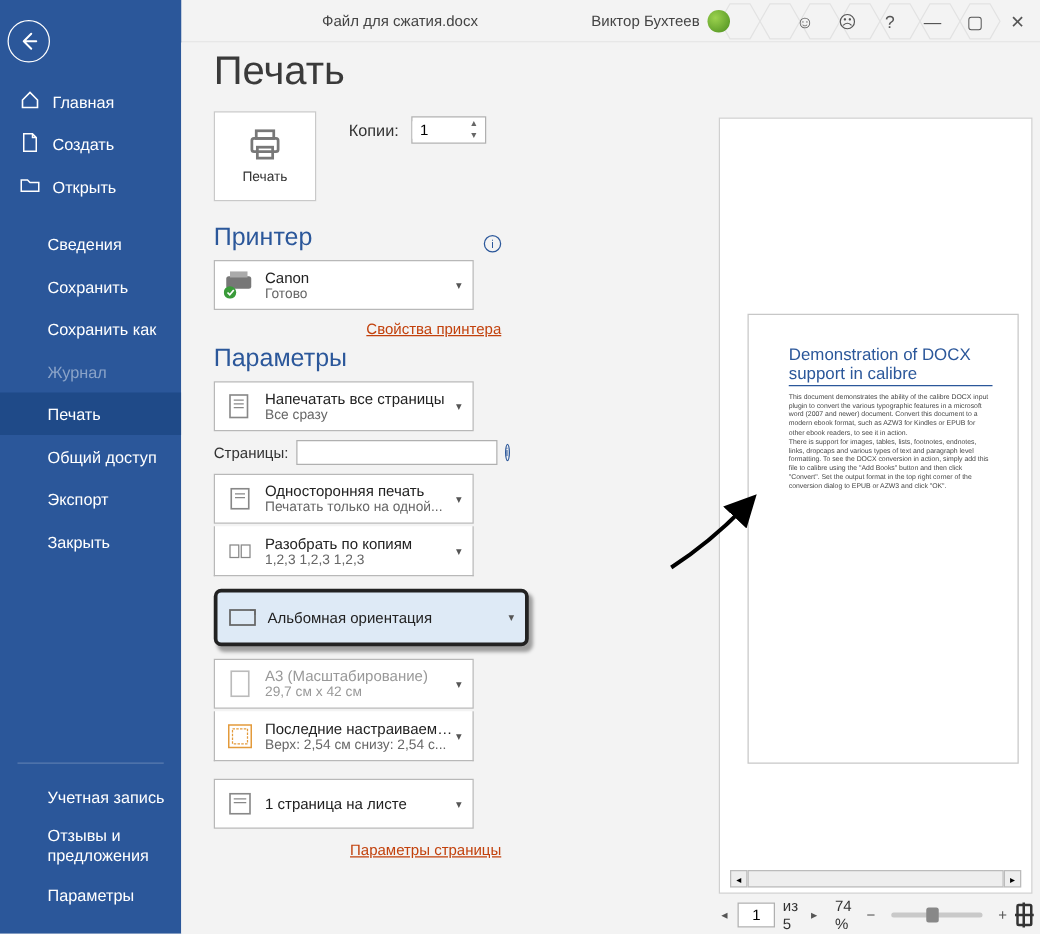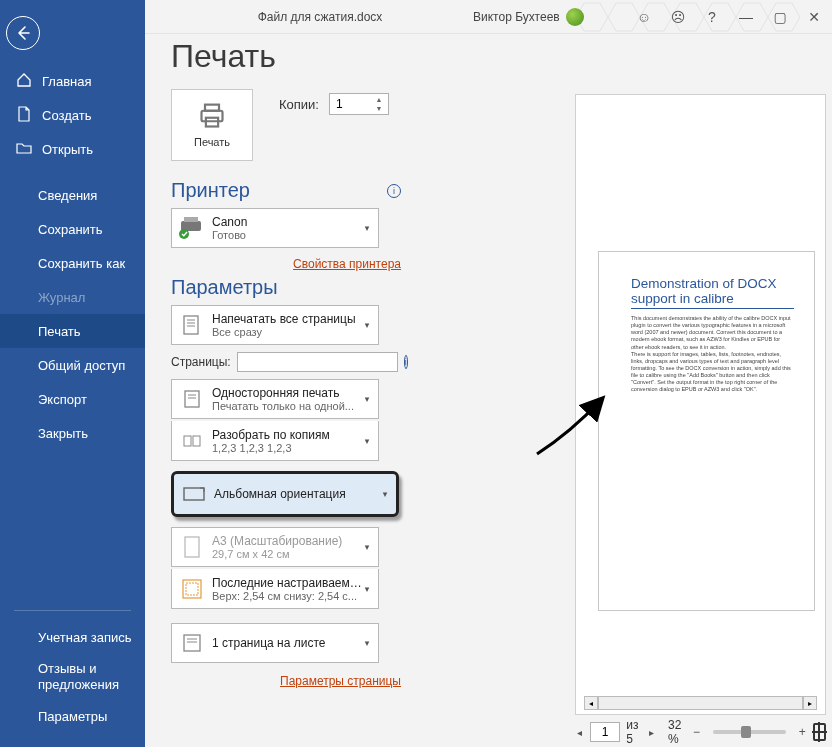--- a/index.html
+++ b/index.html
@@ -36,33 +36,33 @@
   .printbtn svg { width: 28px; height: 28px; }
   .copies { display: flex; align-items: center; gap: 10px; margin-top: 4px; }
   .copies-label { font-size: 13px; color: #333; }
   .spinner { width: 60px; height: 22px; border: 1px solid #b0b0b0; background: #fff; display: flex; align-items: center; }
   .spinner input { width: 42px; border: 0; font-size: 12px; padding-left: 6px; outline: none; }
   .spinner .arr { width: 14px; display: flex; flex-direction: column; }
   .spinner .arr div { height: 9px; font-size: 7px; line-height: 9px; text-align: center; color: #666; }
 
   
   .left-col { width: 230px; }
-  .sect-head { display: flex; align-items: center; justify-content: space-between; margin: 18px 0 6px; }
+  .sect-head { display: flex; align-items: flex-end; justify-content: space-between; margin: 18px 0 6px; }
   .sect-head h3 { font-size: 20px; color: #2b579a; font-weight: 400; }
   .info { width: 14px; height: 14px; border: 1px solid #2b579a; border-radius: 50%; color: #2b579a; font-size: 9px; display: flex; align-items: center; justify-content: center; }
   .linkrow { text-align: right; margin: 6px 0 2px; }
   .link { color: #c2410c; font-size: 12px; text-decoration: underline; cursor: pointer; }
 
   .drop { width: 208px; min-height: 40px; border: 1px solid #b8b8b8; background: #fff; display: flex; align-items: center; padding: 4px 6px; position: relative; cursor: pointer; }
   .drop .icon { width: 28px; height: 28px; display: flex; align-items: center; justify-content: center; flex-shrink: 0; }
   .drop .txt { flex: 1; margin-left: 6px; overflow: hidden; }
   .drop .txt .l1 { font-size: 12px; color: #222; white-space: nowrap; overflow: hidden; text-overflow: ellipsis; }
   .drop .txt .l2 { font-size: 11px; color: #666; white-space: nowrap; overflow: hidden; text-overflow: ellipsis; }
   .drop .caret { width: 10px; color: #555; font-size: 9px; text-align: center; }
-  .drop.highlight { border: 3px solid #222; border-radius: 6px; background: #deeaf6; box-shadow: 3px 4px 3px rgba(0,0,0,.35); width: 228px; height: 46px; }
+  .drop.highlight { border: 3px solid #222; border-radius: 6px; background: #deeaf6; box-shadow: 3px 4px 3px rgba(0,0,0,.35); width: 252px; height: 46px; }
   .drop.disabled { color: #999; }
   .drop.disabled .l1, .drop.disabled .l2 { color: #999; }
 
   .pages-row { display: flex; align-items: center; width: 212px; gap: 6px; margin: 5px 0; }
   .pages-row label { font-size: 12px; color: #333; }
   .pages-row input { flex: 1; height: 20px; border: 1px solid #b0b0b0; font-size: 12px; padding-left: 4px; }
 
   .stack { display: flex; flex-direction: column; gap: 2px; }
   .stack .drop + .drop { border-top: 0; }
 
@@ -378,21 +378,21 @@
         <path d="M6 62 Q40 40 70 8" stroke="#000" stroke-width="3.2" fill="none" marker-end="url(#ah)"></path>
       </svg>
   </div>
 
   <div class="footer">
     <div class="nav">◂</div>
     <input class="pagecur" value="1" style="">
     <span class="of">из 5</span>
     <div class="nav">▸</div>
     <div class="spacer"></div>
-    <span class="zoom">32 %</span>
+    <span class="zoom">74 %</span>
     <div class="zbtn">−</div>
     <div class="slider">
         <div class="knob"></div>
       </div>
     <div class="zbtn">+</div>
     <div class="fit"></div>
   </div>
 </div>
 
 </body></html>

